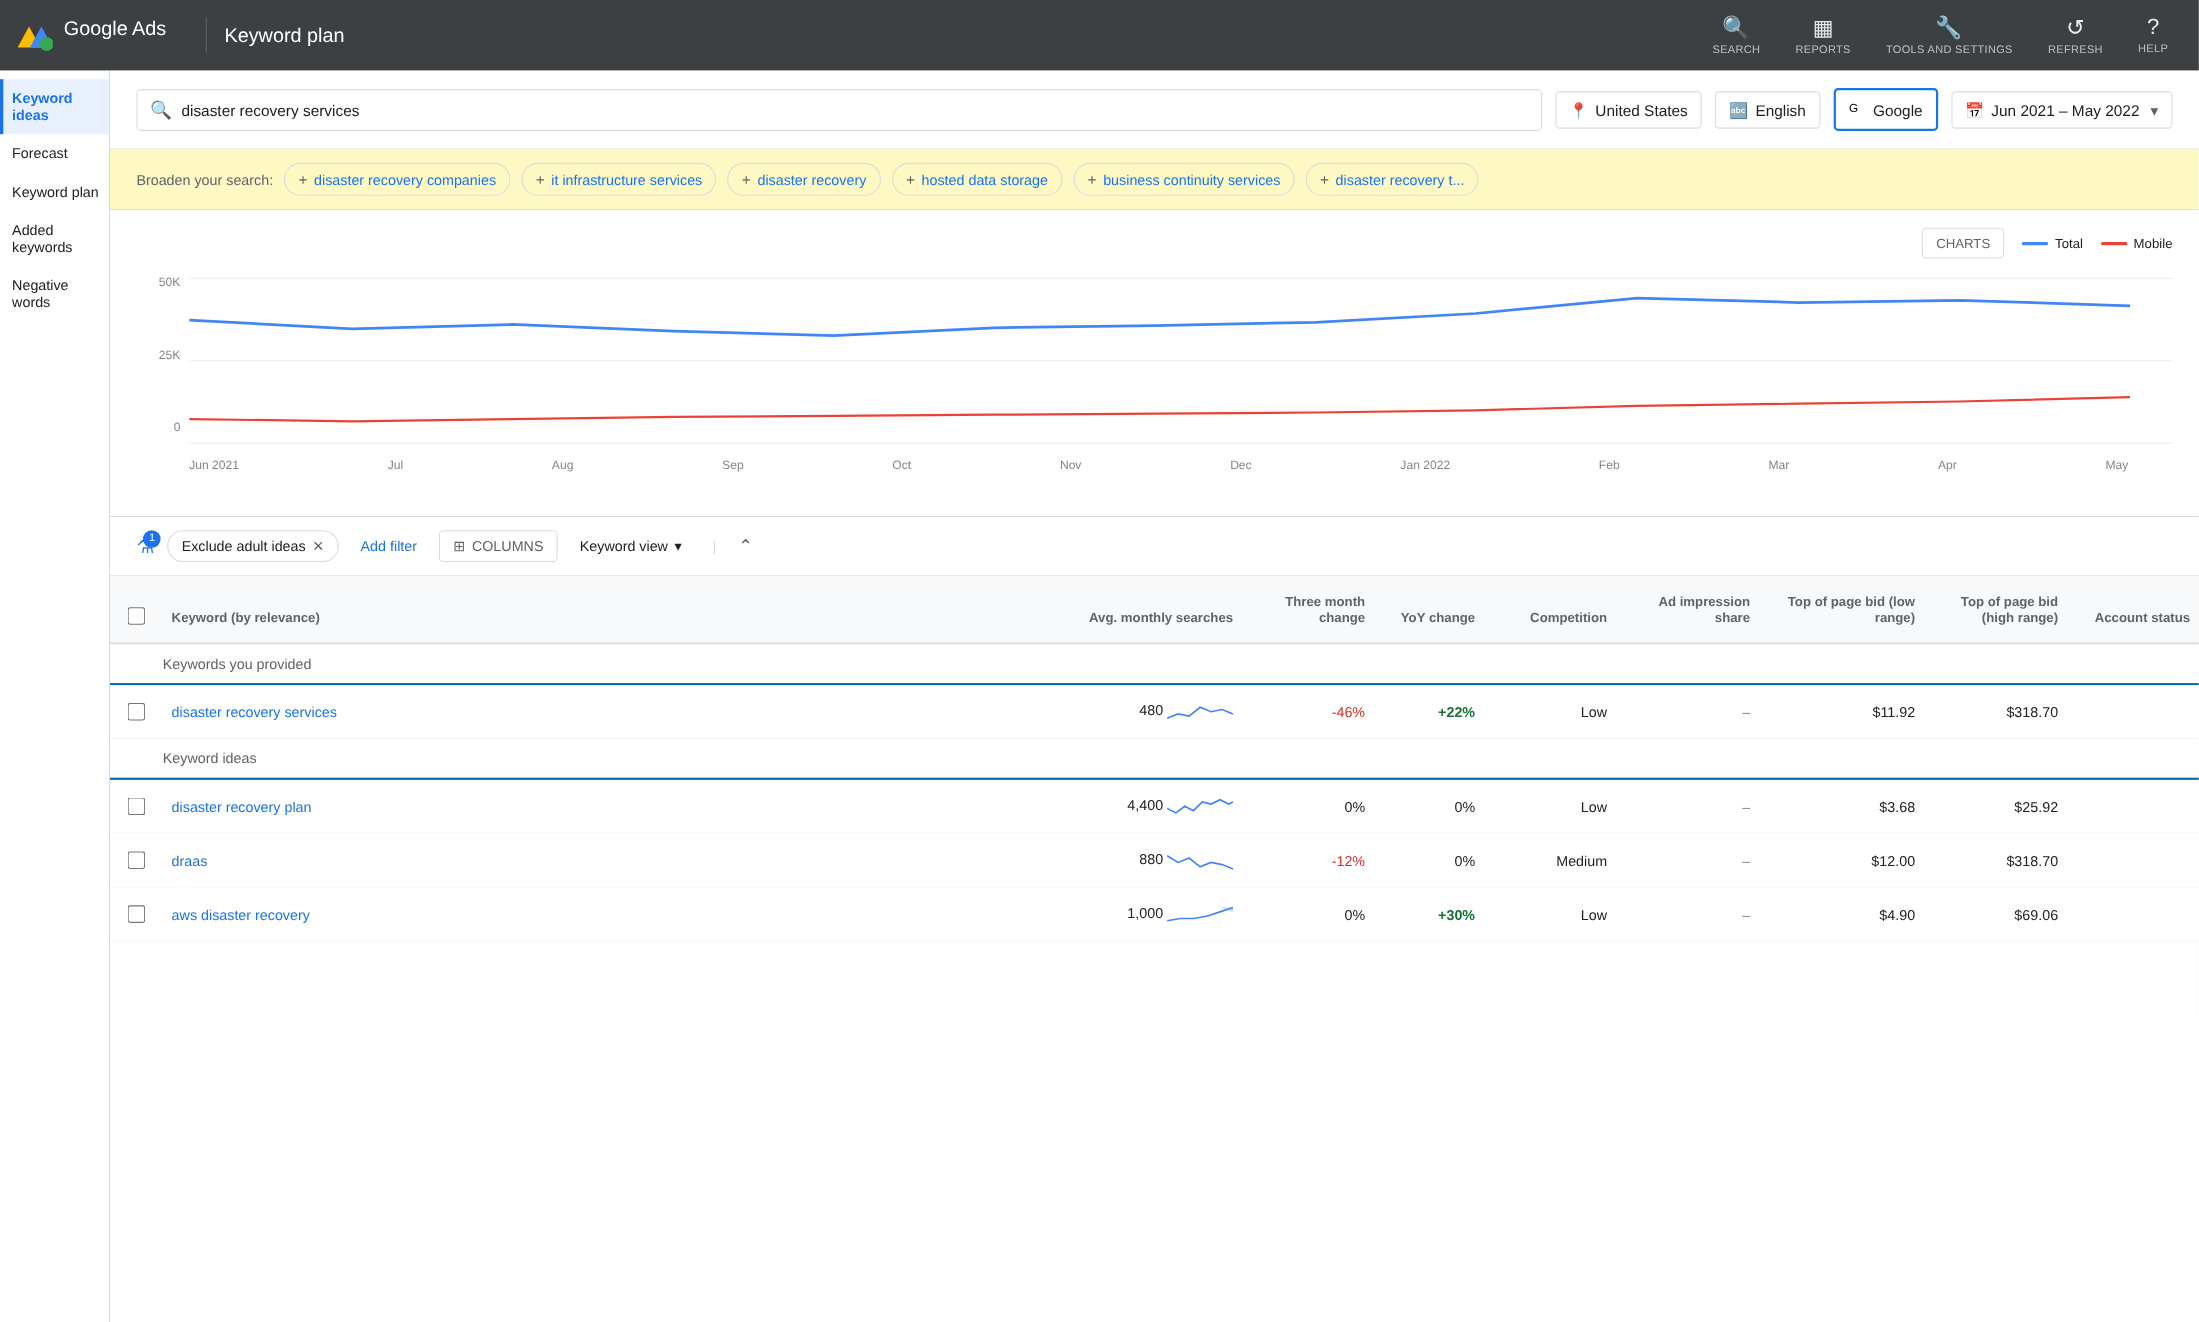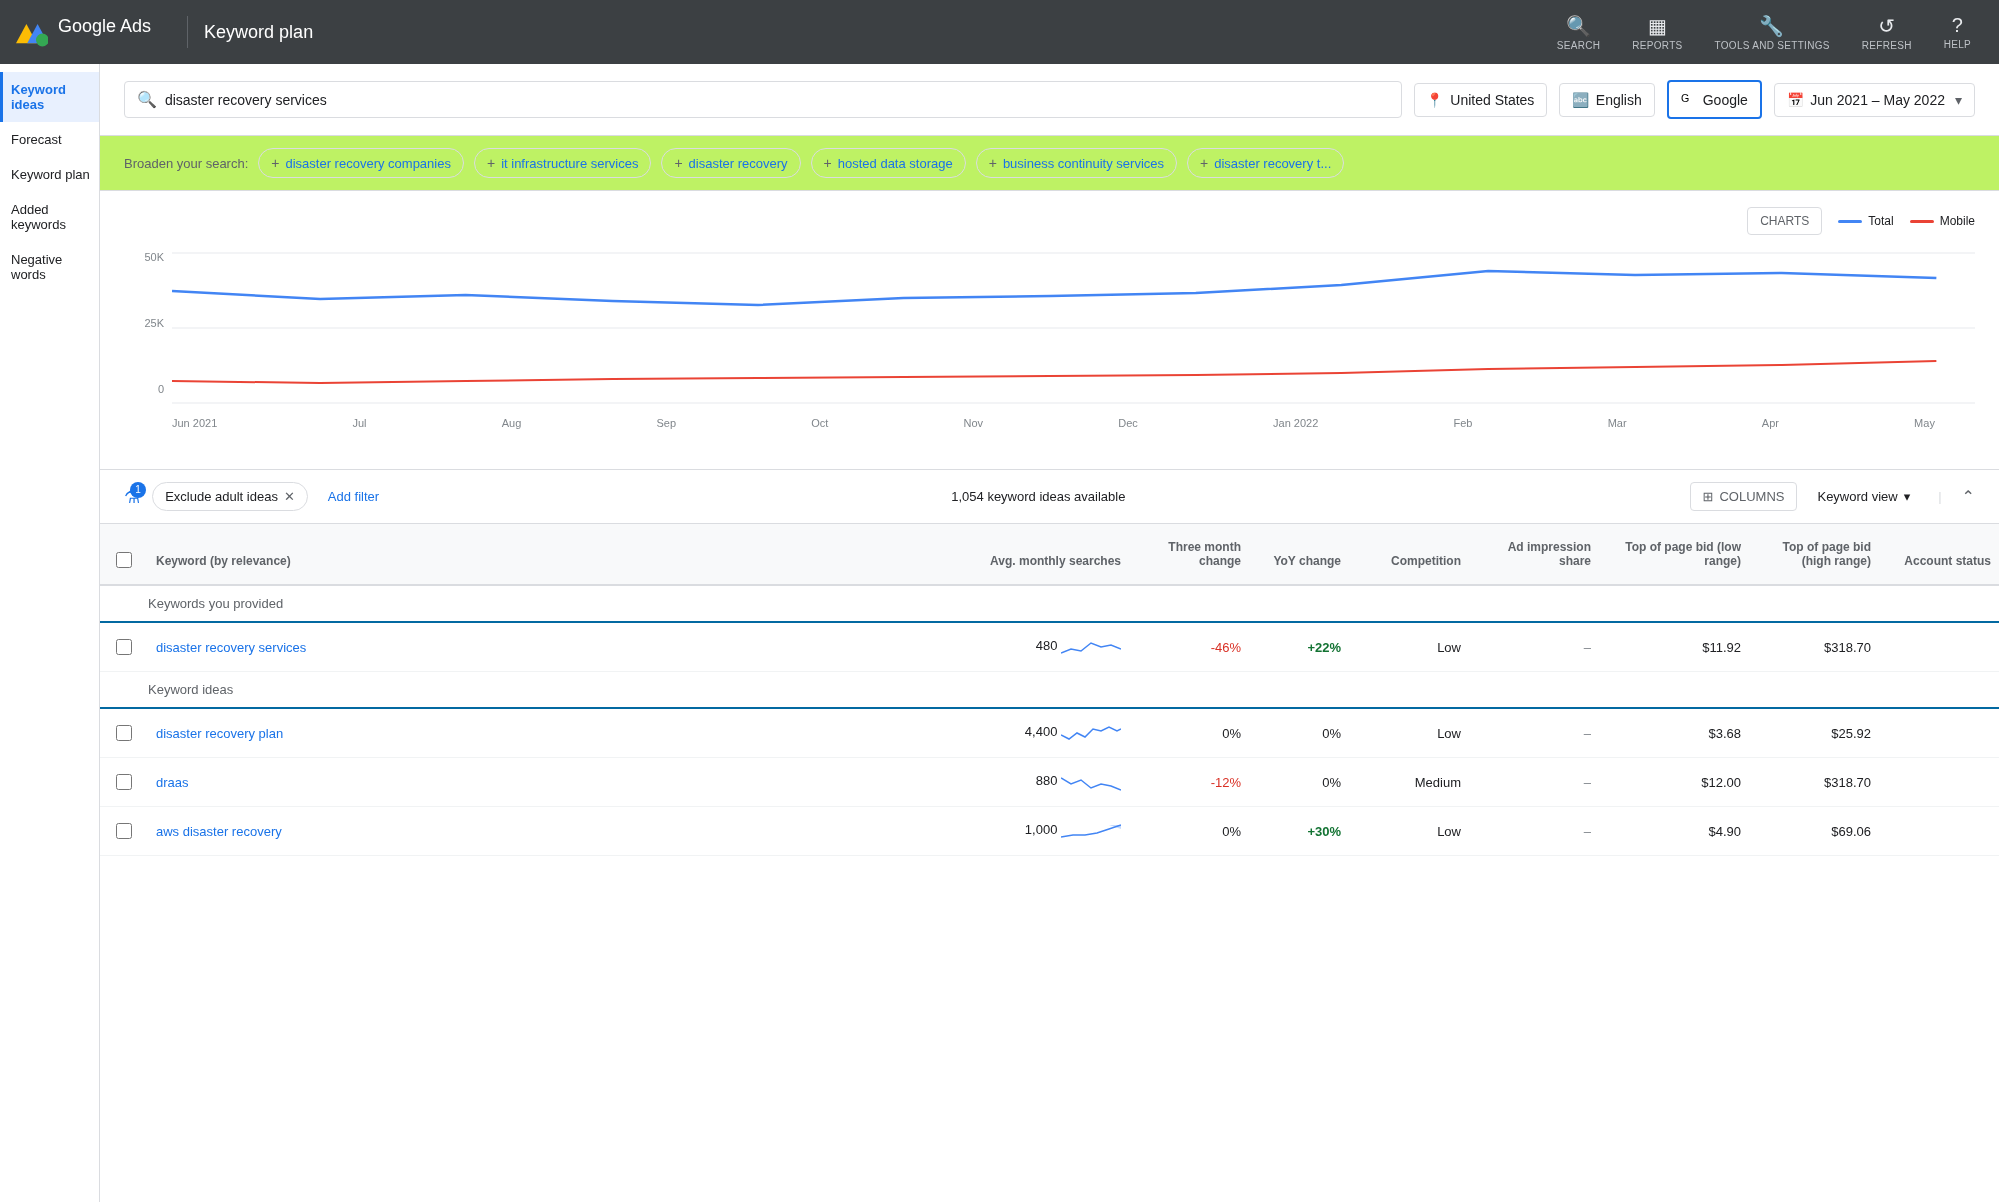--- a/index.html
+++ b/index.html
@@ -137,21 +137,21 @@
       cursor: pointer;
       white-space: nowrap;
     }
     .google-chip { background: #fff; border: 2px solid #1a73e8; }
     .chip-icon { font-size: 14px; color: #5f6368; }
     .date-chip .chevron { color: #5f6368; margin-left: 4px; }
 
     
     .broaden-bar {
       padding: 12px 24px;
-      background: #bef264;
+      background: #fef9c3;
       border-bottom: 1px solid #dadce0;
       display: flex;
       align-items: center;
       gap: 10px;
       flex-wrap: wrap;
     }
     .broaden-label { font-size: 13px; color: #5f6368; white-space: nowrap; }
     .broaden-chip {
       display: flex;
       align-items: center;
@@ -536,21 +536,20 @@
     <div class="filter-bar">
       <div class="filter-icon" style="position:relative; display:inline-flex; align-items:center;">
         <span>⚗</span>
         <span class="filter-badge">1</span>
       </div>
       <div class="filter-chip">
         <span>Exclude adult ideas</span>
         <span class="close">✕</span>
       </div>
       <span class="add-filter-btn">Add filter</span>
-      <span class="keywords-count">1,054 keyword ideas available</span>
       <div class="columns-btn">
         <span>⊞</span>
         <span>COLUMNS</span>
       </div>
       <div class="keyword-view-btn">
         <span>Keyword view</span>
         <span>▾</span>
       </div>
       <span style="color:#dadce0; margin: 0 8px;">|</span>
       <span class="collapse-btn">⌃</span>

